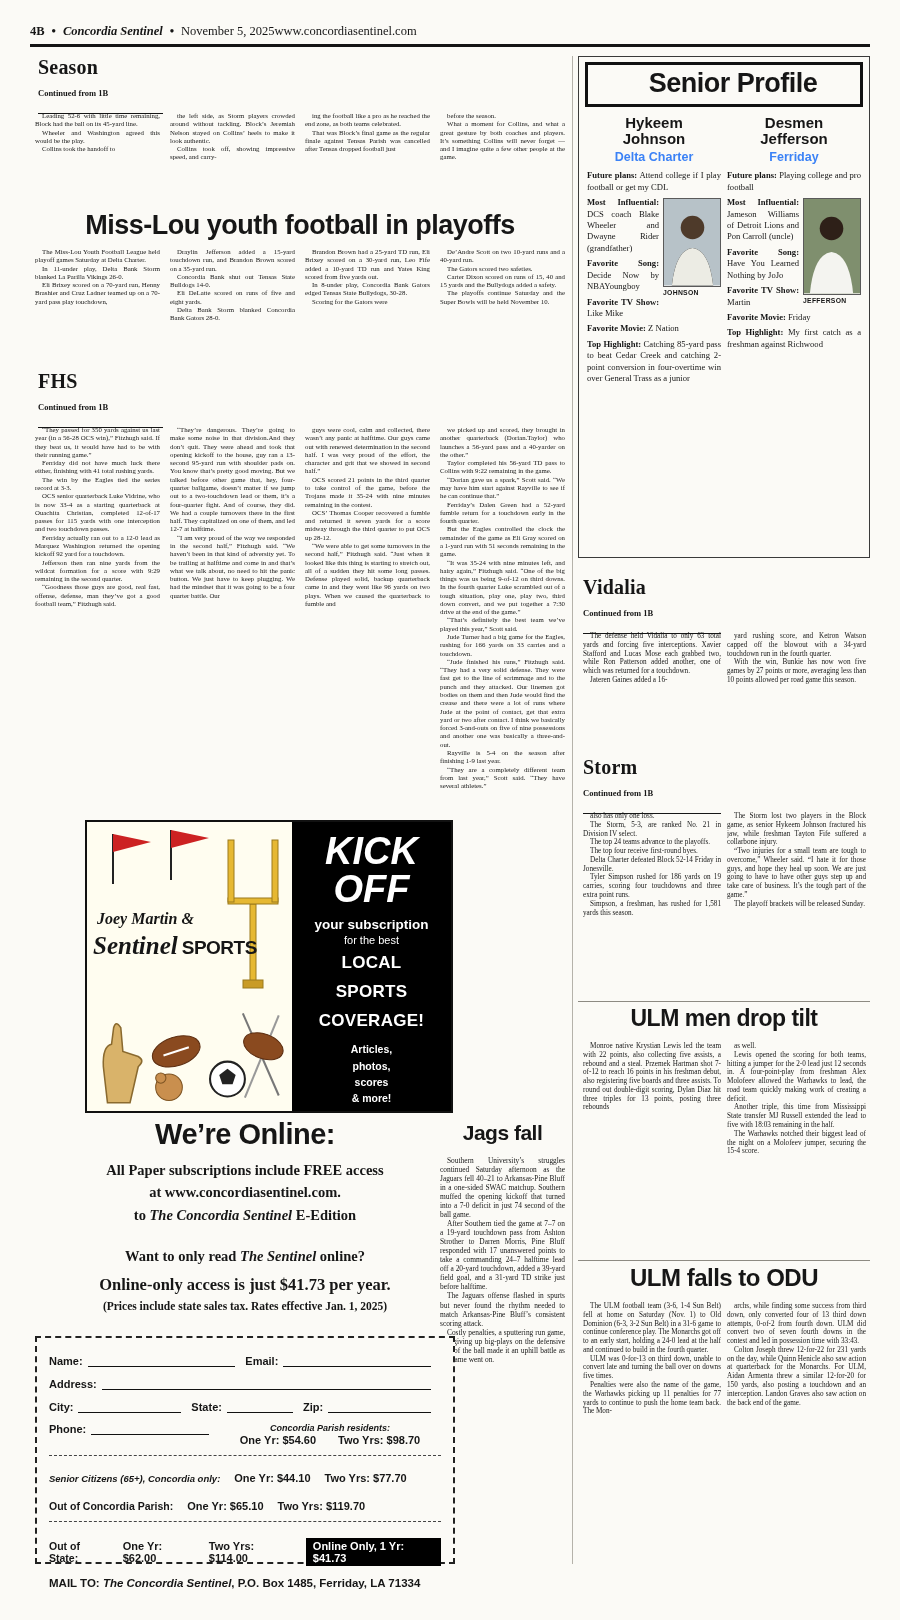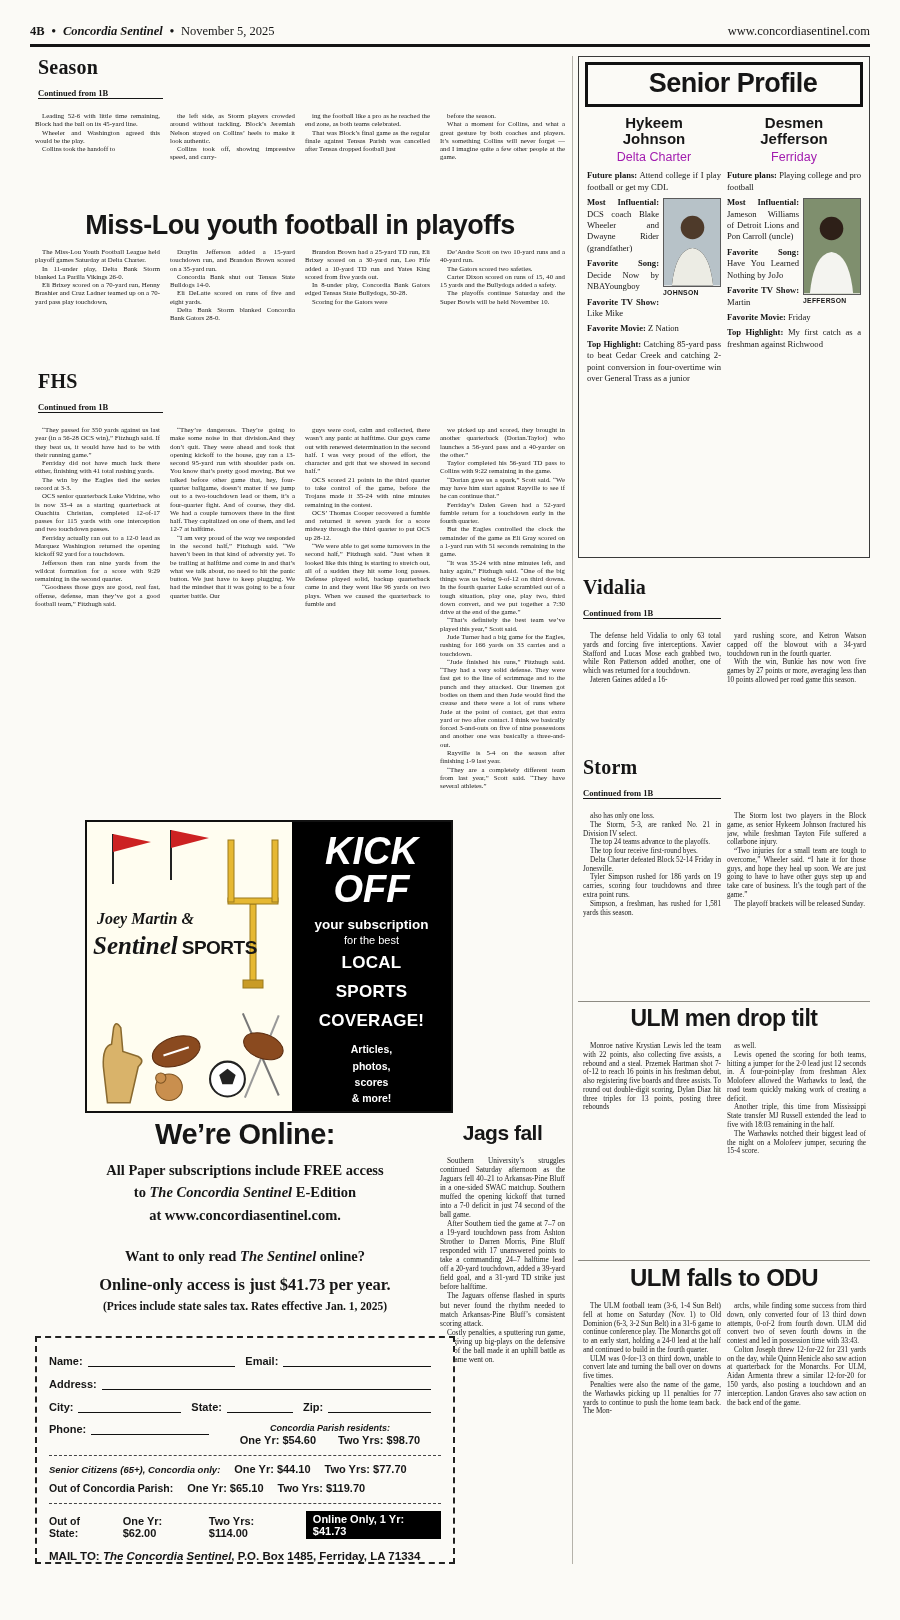--- a/index.html
+++ b/index.html
@@ -3,41 +3,41 @@
 <meta charset="utf-8">
 <style>
   *{margin:0;padding:0;box-sizing:border-box}
   html,body{background:#6f6f6f}
   .page{position:relative;width:900px;height:1620px;margin:0 auto;background:#fbfaf6;color:#161616;
         font-family:"Liberation Serif",serif;overflow:hidden}
   .abs{position:absolute}
   .b{font-weight:bold}.i{font-style:italic}
 
   
-  .mast{top:24px;left:30px;width:840px;display:flex;justify-content:space-between;align-items:baseline;font-size:12.5px}
+  .mast{top:24px;left:30px;width:840px;display:flex;justify-content:flex-start;align-items:baseline;font-size:12.5px}
   .mast .sep{margin:0 7px;font-weight:bold}
   .hrule{top:44px;left:30px;width:840px;height:3px;background:#141414}
   .vrule{top:56px;left:572px;width:1px;height:1508px;background:#b5b2aa}
 
   
   .sect-title{font-size:20px;font-weight:bold;letter-spacing:.2px}
-  .cont{font-size:8.5px;font-weight:bold;border-bottom:1px solid #161616;padding-bottom:0}
+  .cont{font-size:8.5px;font-weight:bold;border-bottom:1px solid #161616;padding-bottom:15px}
   .headline{font-family:"Liberation Sans",sans-serif;font-weight:bold;text-align:center;letter-spacing:-.5px;line-height:1.02}
   .col{font-size:6.8px;line-height:1.22;text-align:justify;overflow:hidden;hyphens:auto}
   .col p{text-indent:7px;margin:0}
   .thinsep{height:1px;background:#8d8a82}
 
   
   .sp-panel{border:1px solid #3a3a3a;background:#fbfaf6;overflow:hidden}
   .sp-titlebox{margin:5px 6px 0 6px;border:3px solid #111;text-align:center;padding:3px 0 5px 18px}
   .sp-title{font-family:"Liberation Sans",sans-serif;font-weight:bold;font-size:27px;letter-spacing:-.5px}
   .sp-cols{display:flex;gap:6px;padding:8px 8px 0 8px;height:444px;overflow:hidden}
   .sp-col{flex:1;min-width:0}
   .sp-name{font-family:"Liberation Sans",sans-serif;font-size:15px;font-weight:bold;text-align:center;line-height:1.08;white-space:pre-line}
-  .sp-school{font-family:"Liberation Sans",sans-serif;font-size:12.5px;font-weight:normal;text-align:center;color:#a21caf;margin:3px 0 6px}
+  .sp-school{font-family:"Liberation Sans",sans-serif;font-size:12.5px;font-weight:bold;text-align:center;color:#3b82f6;margin:3px 0 6px}
   .sp-body{font-size:8.6px;line-height:1.33;text-align:justify}
   .sp-body p{margin-bottom:4px}
   .sp-body .fl{font-weight:bold}
   .sp-photo-wrap{float:right;width:58px;margin:1px 0 2px 4px}
   .sp-photo{border:1px solid #5a5a5a}
   .sp-photo svg{display:block;width:100%}
   .sp-cap{font-family:"Liberation Sans",sans-serif;font-size:6.8px;font-weight:bold;margin-top:1px;letter-spacing:.3px}
 
   
   .ad{border:2px solid #111;background:#fffdf0;display:flex;overflow:hidden}
@@ -65,21 +65,21 @@
            font-size:11px;font-weight:bold;background:#fbfaf6}
   .frow{display:flex;align-items:flex-start;margin-top:11px}
   .fline{flex:1;border-bottom:1.4px solid #111;height:12px;margin:0 10px 0 5px}
   .fline.short{flex:0 0 66px}
   .phone-row{display:flex;align-items:flex-start;margin-top:10px}
   .phone-left{display:flex;align-items:flex-end;flex:0 0 170px}
   .price-head{flex:1;text-align:center}
   .res-note{font-style:italic;font-size:9px}
   .pair{display:flex;gap:22px;justify-content:center;margin-top:1px}
   .dash-sep{border-top:1px dashed #444;margin-top:9px}
-  .prow{display:flex;gap:14px;align-items:flex-end;margin-top:7px}
+  .prow{display:flex;gap:14px;align-items:center;margin-top:16px}
   .prow .pl-it{font-style:italic;font-size:9.5px}
   .prow .pl{font-size:10.5px}
   .online-box{background:#000;color:#fff;padding:2px 7px;font-size:11px}
   .mailto{margin-top:11px;font-size:11.5px}
 </style>
 </head>
 <body>
 
 <div class="page">
 
@@ -338,22 +338,22 @@
       <div class="ad-extras">Articles,
 photos,
 scores
 &amp; more!</div>
     </div>
   </div>
 
   <div class="abs online" style="left:35px;top:1118px;width:420px">
     <div class="online-h">We’re Online:</div>
     <div class="online-line" style="margin-top:8px">All Paper subscriptions include FREE access</div>
+    <div class="online-line">at www.concordiasentinel.com.</div>
     <div class="online-line"><span>to </span><span class="i">The Concordia Sentinel</span><span> E-Edition</span></div>
-    <div class="online-line">at www.concordiasentinel.com.</div>
     <div class="online-line" style="margin-top:19px"><span>Want to only read </span><span class="i">The Sentinel</span><span> online?</span></div>
     <div class="online-big">Online-only access is just $41.73 per year.</div>
     <div class="online-small">(Prices include state sales tax. Rates effective Jan. 1, 2025)</div>
   </div>
 
   <div class="abs subform" style="left:35px;top:1336px;width:420px;height:228px">
     <div class="frow">
       <span>Name:</span>
         <span class="fline"></span>
       <span>Email:</span>

